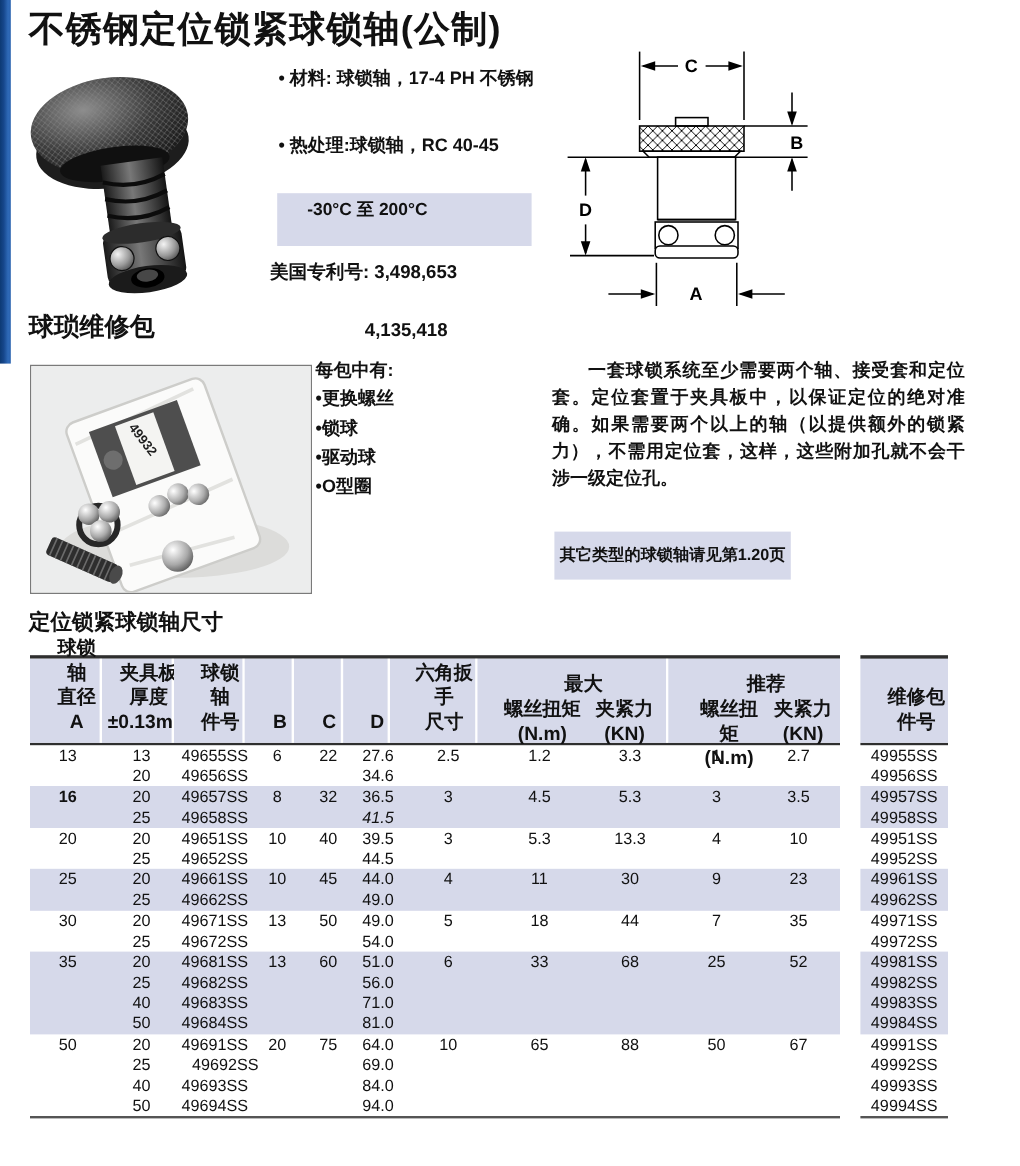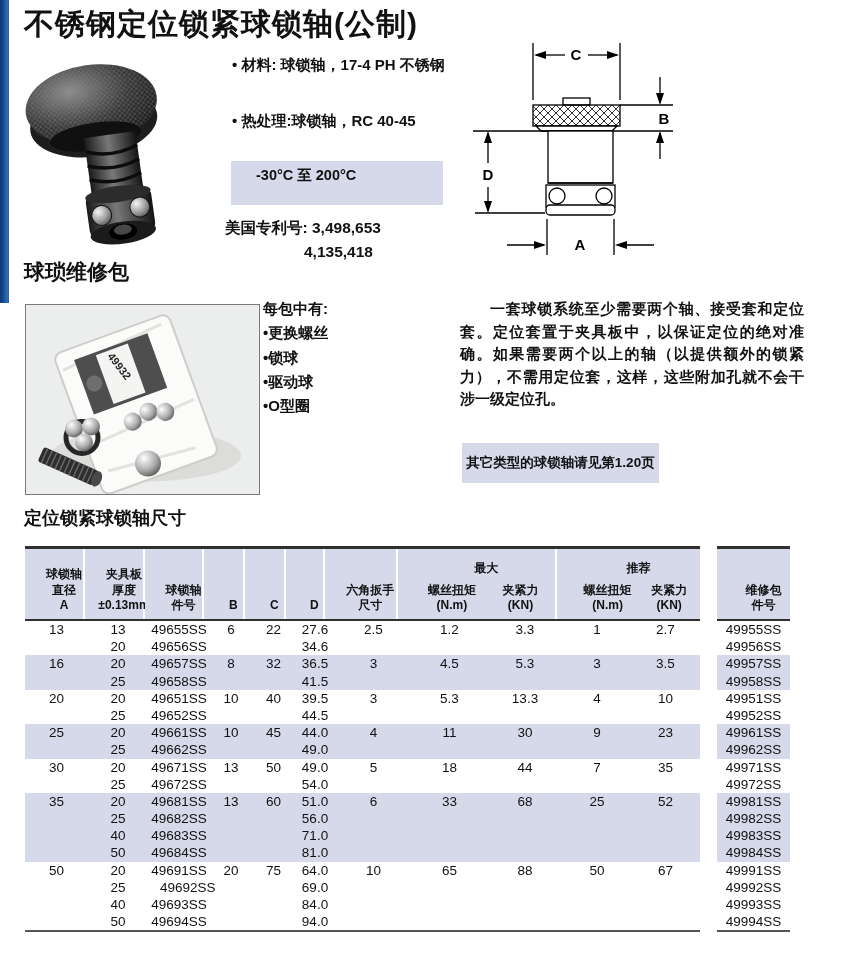--- a/index.html
+++ b/index.html
@@ -12,36 +12,36 @@
   #blue-bar{left:0;top:0;width:9px;height:303px;
     background:linear-gradient(90deg,#0d3a74 0%,#16478c 35%,#2f6ab8 75%,#2a62ae 100%);}
   #page-title{left:24px;top:4px;font-size:30px;font-weight:bold;letter-spacing:1px;white-space:nowrap;}
   .spec-line{left:232px;font-size:15px;font-weight:600;white-space:nowrap;}
   #spec-material{top:56px;}
   #spec-heat{top:112px;}
   #temp-box{left:231px;top:161px;width:212px;height:44px;background:#d6d9ea;
     font-size:14.5px;font-weight:600;box-sizing:border-box;padding:5px 0 0 10px;line-height:1.35;}
   #temp-box .line2{padding-left:15px;}
   #patent{left:225px;top:216px;font-size:15.5px;font-weight:600;line-height:1.55;}
-  #patent .line2{padding-left:79px;}
+  #patent .line2{padding-left:79px;margin-top:24px;}
   #section2-heading{left:24px;top:258px;font-size:21px;font-weight:bold;}
   #kit-photo{left:25px;top:304px;width:233px;height:189px;border:1px solid #7a7a7a;background:#ededeb;}
   #kit-list{left:263px;top:297px;font-size:15px;font-weight:600;line-height:1.62;}
   #kit-desc{left:460px;top:298px;width:344px;font-size:15px;font-weight:600;line-height:1.5;
     text-align:justify;text-indent:2em;}
   #note-box{left:462px;top:443px;width:197px;height:40px;background:#d6d9ea;font-size:13.5px;
     font-weight:bold;display:flex;align-items:center;justify-content:center;white-space:nowrap;}
   #table-heading{left:24px;top:506px;font-size:18px;font-weight:bold;}
   #main-table{left:25px;top:546px;width:675px;}
   #kit-table{left:717px;top:546px;width:73px;}
   .ttop{border-top:3px solid #2f2f2f;}
   .thead{display:flex;height:70px;border-bottom:2px solid #2f2f2f;background:#fff;}
   .th{background:#d6d9ea;box-sizing:border-box;border-right:2px solid #fff;
     display:flex;flex-direction:column;justify-content:flex-end;align-items:center;
-    text-align:center;font-size:12px;font-weight:bold;line-height:1.3;
+    text-align:center;font-size:16px;font-weight:bold;line-height:1.3;
     white-space:pre-line;padding-bottom:5px;padding-left:20px;}
   .th:last-child{border-right:none;}
   .th.group{padding-bottom:0;justify-content:flex-start;}
   .gl{margin-top:12px;}
   .subs{margin-top:auto;display:flex;width:100%;}
   .subs>div{flex:1;text-align:center;padding-bottom:5px;white-space:pre-line;}
   .tbody{border-bottom:2px solid #555;}
   .tgroup{display:grid;}
   .shaded{background:#d6d9ea;}
   .td{font-size:13.5px;text-align:center;line-height:17.2px;white-space:nowrap;}
@@ -260,34 +260,34 @@
         <div class="td" style="grid-area: 1 / 10;">1</div>
         <div class="td" style="grid-area: 1 / 11;">2.7</div>
         <div class="td" style="grid-area: 1 / 2;">13</div>
         <div class="td" style="grid-area: 1 / 3;">49655SS</div>
         <div class="td" style="grid-area: 1 / 6;">27.6</div>
         <div class="td" style="grid-area: 2 / 2;">20</div>
         <div class="td" style="grid-area: 2 / 3;">49656SS</div>
         <div class="td" style="grid-area: 2 / 6;">34.6</div>
       </div>
       <div class="tgroup shaded" style="grid-template-columns: 63px 60px 62px 42px 43px 40px 77px 75px 76px 68px 69px; grid-auto-rows: 17.2px;">
-        <div class="td" style="grid-area: 1 / 1;">16</div>
+        <div class="td" style="grid-area: 1 / 1; font-weight: bold;">16</div>
         <div class="td" style="grid-area: 1 / 4;">8</div>
         <div class="td" style="grid-area: 1 / 5;">32</div>
         <div class="td" style="grid-area: 1 / 7;">3</div>
         <div class="td" style="grid-area: 1 / 8;">4.5</div>
         <div class="td" style="grid-area: 1 / 9;">5.3</div>
         <div class="td" style="grid-area: 1 / 10;">3</div>
         <div class="td" style="grid-area: 1 / 11;">3.5</div>
         <div class="td" style="grid-area: 1 / 2;">20</div>
         <div class="td" style="grid-area: 1 / 3;">49657SS</div>
         <div class="td" style="grid-area: 1 / 6;">36.5</div>
         <div class="td" style="grid-area: 2 / 2;">25</div>
         <div class="td" style="grid-area: 2 / 3;">49658SS</div>
-        <div class="td" style="grid-area: 2 / 6;">41.5</div>
+        <div class="td" style="grid-area: 2 / 6; font-style: italic;">41.5</div>
       </div>
       <div class="tgroup" style="grid-template-columns: 63px 60px 62px 42px 43px 40px 77px 75px 76px 68px 69px; grid-auto-rows: 17.2px;">
         <div class="td" style="grid-area: 1 / 1;">20</div>
         <div class="td" style="grid-area: 1 / 4;">10</div>
         <div class="td" style="grid-area: 1 / 5;">40</div>
         <div class="td" style="grid-area: 1 / 7;">3</div>
         <div class="td" style="grid-area: 1 / 8;">5.3</div>
         <div class="td" style="grid-area: 1 / 9;">13.3</div>
         <div class="td" style="grid-area: 1 / 10;">4</div>
         <div class="td" style="grid-area: 1 / 11;">10</div>

